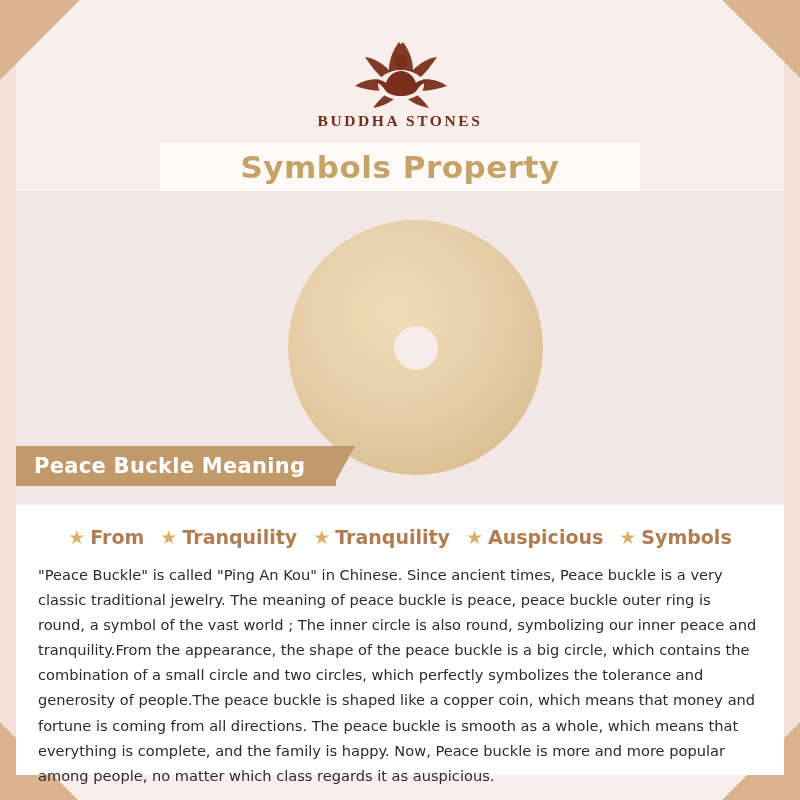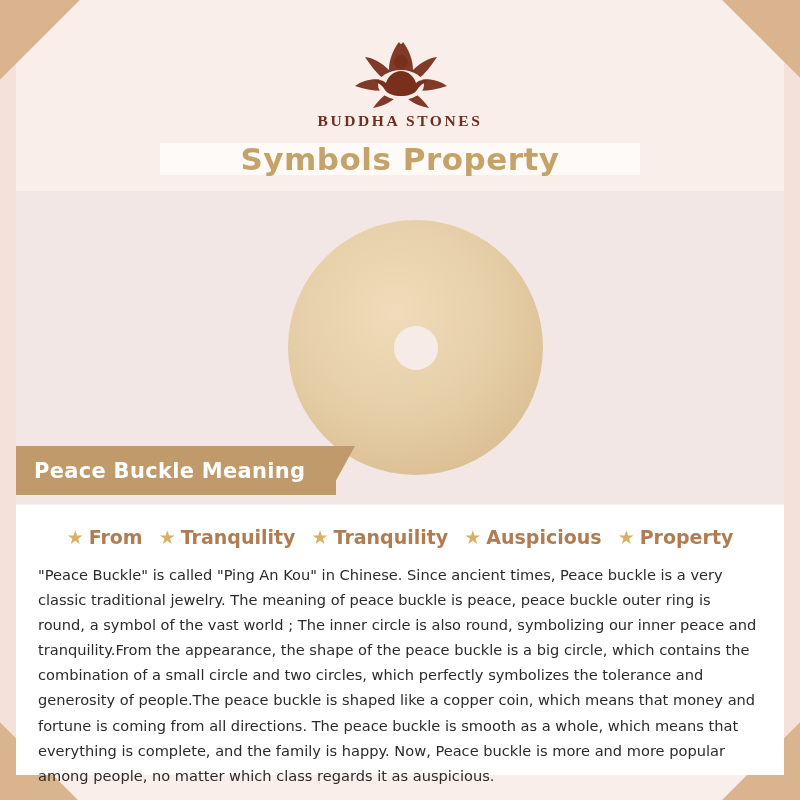--- a/index.html
+++ b/index.html
@@ -90,21 +90,21 @@
     font-weight: bold;
     font-family: "Liberation Serif", serif;
   }
 
   
   .title-band {
     position: absolute;
     top: 143px;
     left: 160px;
     width: 480px;
-    height: 32px;
+    height: 48px;
     background: #fdfaf8;
     display: flex;
     align-items: center;
     justify-content: center;
   }
   .title-band .title-text {
     font-size: 31px;
     font-weight: bold;
     color: #c5a268;
     letter-spacing: 0.5px;
@@ -140,21 +140,21 @@
     margin: -22px 0 0 -22px;
     border-radius: 50%;
     background: #f6ebe7;
   }
 
   
   .ribbon {
     position: absolute;
     top: 446px;
     left: 16px;
-    height: 49px;
+    height: 40px;
     background: #c19a6b;
     display: flex;
     align-items: center;
     padding: 0 31px 0 18px;
   }
   .ribbon-text {
     font-size: 21px;
     color: #ffffff;
     font-weight: bold;
     letter-spacing: 0.3px;
@@ -270,20 +270,20 @@
       <div class="kw">
         <span class="star">★</span>
         <span>Tranquility</span>
       </div>
       <div class="kw">
         <span class="star">★</span>
         <span>Auspicious</span>
       </div>
       <div class="kw">
         <span class="star">★</span>
-        <span>Property</span>
+        <span>Symbols</span>
       </div>
     </div>
 
     <div class="body-copy">"Peace Buckle" is called "Ping An Kou" in Chinese. Since ancient times, Peace buckle is a very classic traditional jewelry. The meaning of peace buckle is peace, peace buckle outer ring is round, a symbol of the vast world ; The inner circle is also round, symbolizing our inner peace and tranquility.From the appearance, the shape of the peace buckle is a big circle, which contains the combination of a small circle and two circles, which perfectly symbolizes the tolerance and generosity of people.The peace buckle is shaped like a copper coin, which means that money and fortune is coming from all directions. The peace buckle is smooth as a whole, which means that everything is complete, and the family is happy. Now, Peace buckle is more and more popular among people, no matter which class regards it as auspicious.</div>
   </div>
 
 </div>
 
 </body></html>

